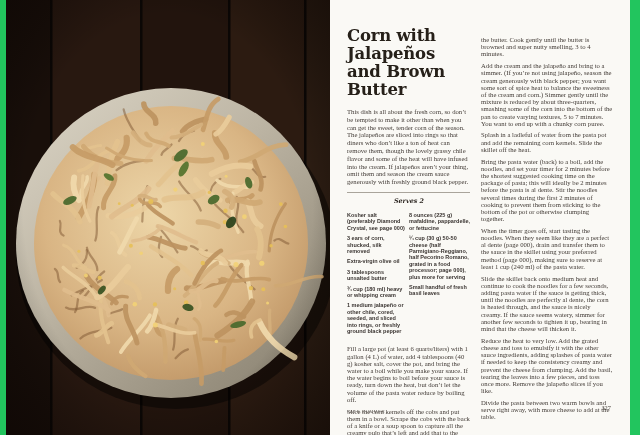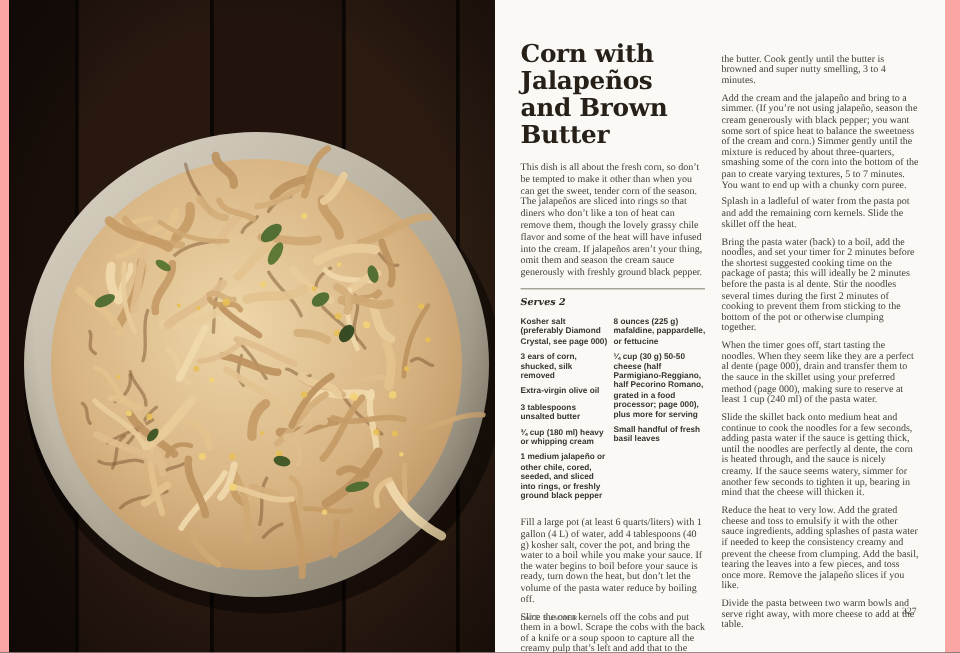--- a/index.html
+++ b/index.html
@@ -1,18 +1,18 @@
 <!DOCTYPE html>
 <html><head>
 <meta charset="utf-8">
 <style>
   html,body{margin:0;padding:0;background:#888;}
   .spread{
     position:relative;width:640px;height:435px;overflow:hidden;
-    background:#fca5a5; 
+    background:#22c55e; 
     font-family:"Liberation Serif", serif;
   }
   
   .photo-page{position:absolute;left:6px;top:0;width:324px;height:435px;overflow:hidden;}
   .photo-page svg{display:block;}
   
   .text-page{
     position:absolute;left:330px;top:0;width:300px;height:435px;
     background:#faf9f5;color:#3b3430;
   }
@@ -21,21 +21,21 @@
   .col-right{width:132px;margin-left:10px;padding-top:36px;box-sizing:border-box;}
   h1.title{
     font-family:"DejaVu Serif", serif;font-weight:700;
     font-size:16.5px;line-height:18px;margin:0 0 9px 0;color:#262019;
     letter-spacing:-0.2px;width:120px;
   }
   .intro{font-size:6.7px;line-height:7.8px;margin:0;color:#433c37;}
   .divider{border-top:0.8px solid #a9a49b;margin:6px 0 4px 0;width:123px;}
   .serves{
     font-family:"DejaVu Serif", serif;font-weight:700;font-style:italic;
-    font-size:6.4px;color:#2e2823;margin:0 0 7px 0;
+    font-size:6.4px;color:#2e2823;margin:0 0 7px 0;text-align:center;
   }
   .ingredients{display:flex;width:124px;}
   .ing-col{width:58px;}
   .ing-col + .ing-col{width:62px;margin-left:4px;}
   .ing{font-family:"Liberation Sans", sans-serif;font-weight:700;
     font-size:5.5px;line-height:6.4px;margin:0 0 4px 0;color:#3a3431;}
   .method{margin-top:7px;}
   .para{font-size:6.7px;line-height:7.2px;margin:0 0 4.5px 0;color:#433c37;}
   .col-right .method{margin-top:0;}
   .footer-left{

